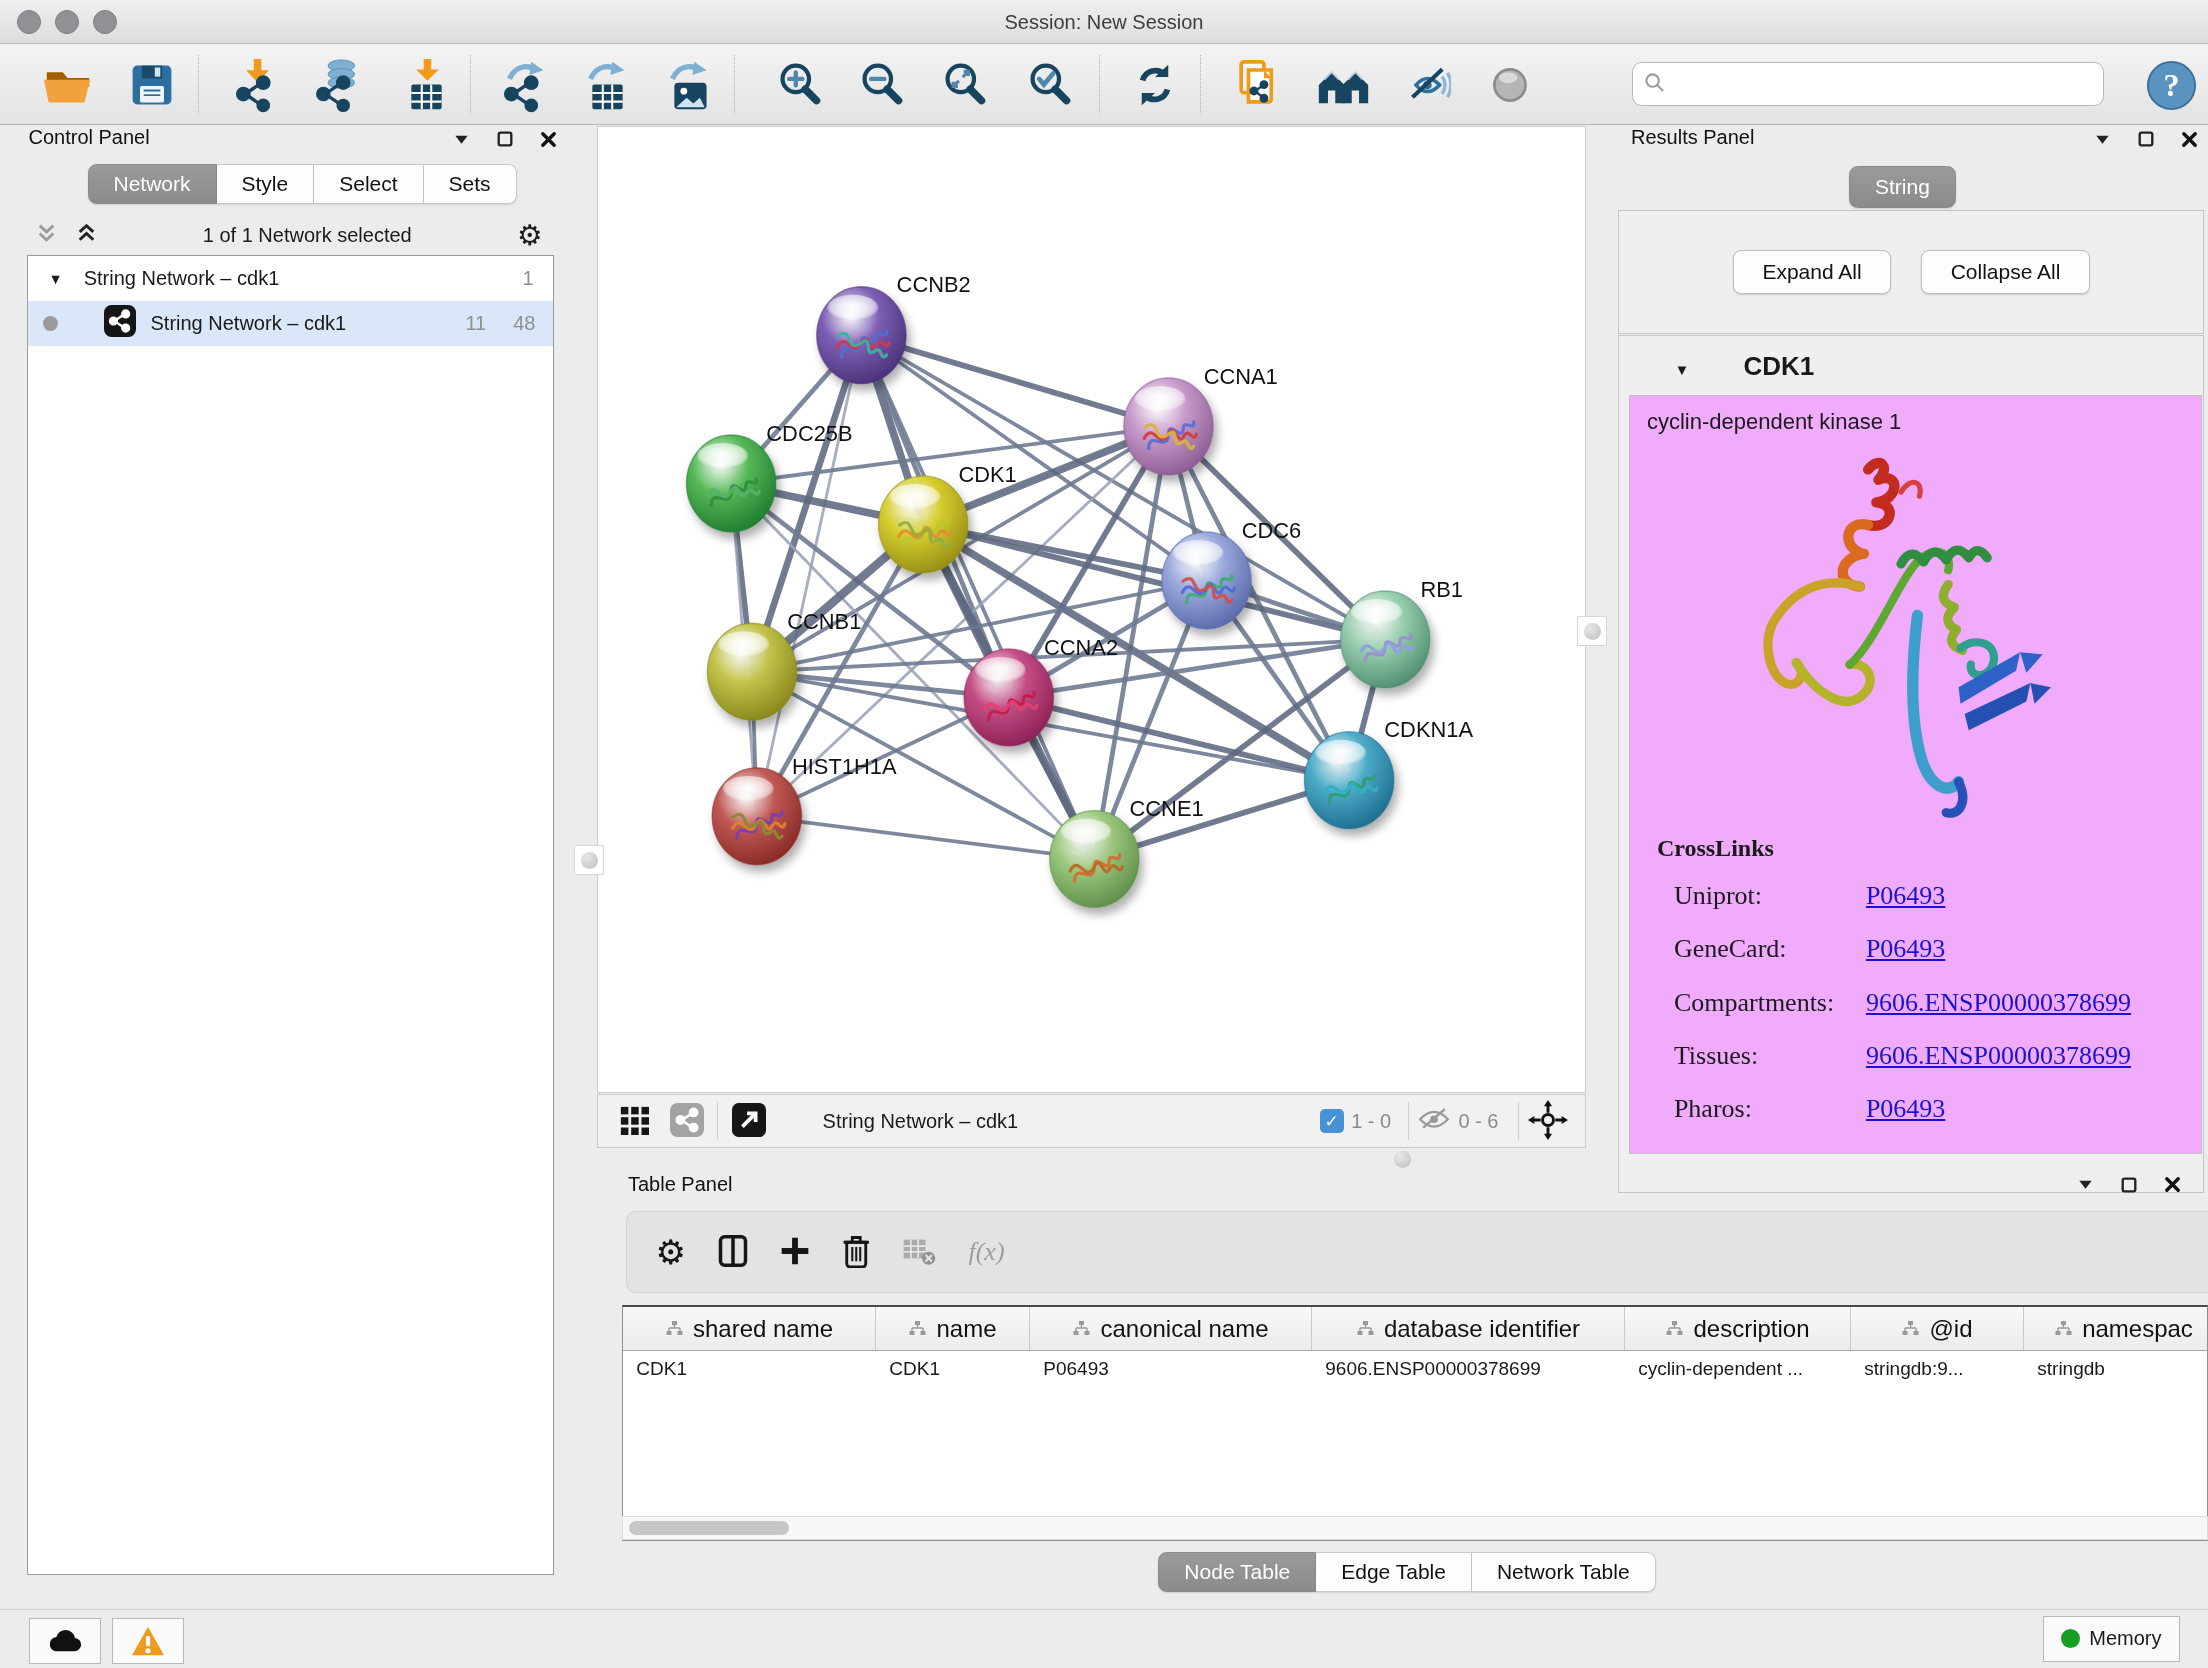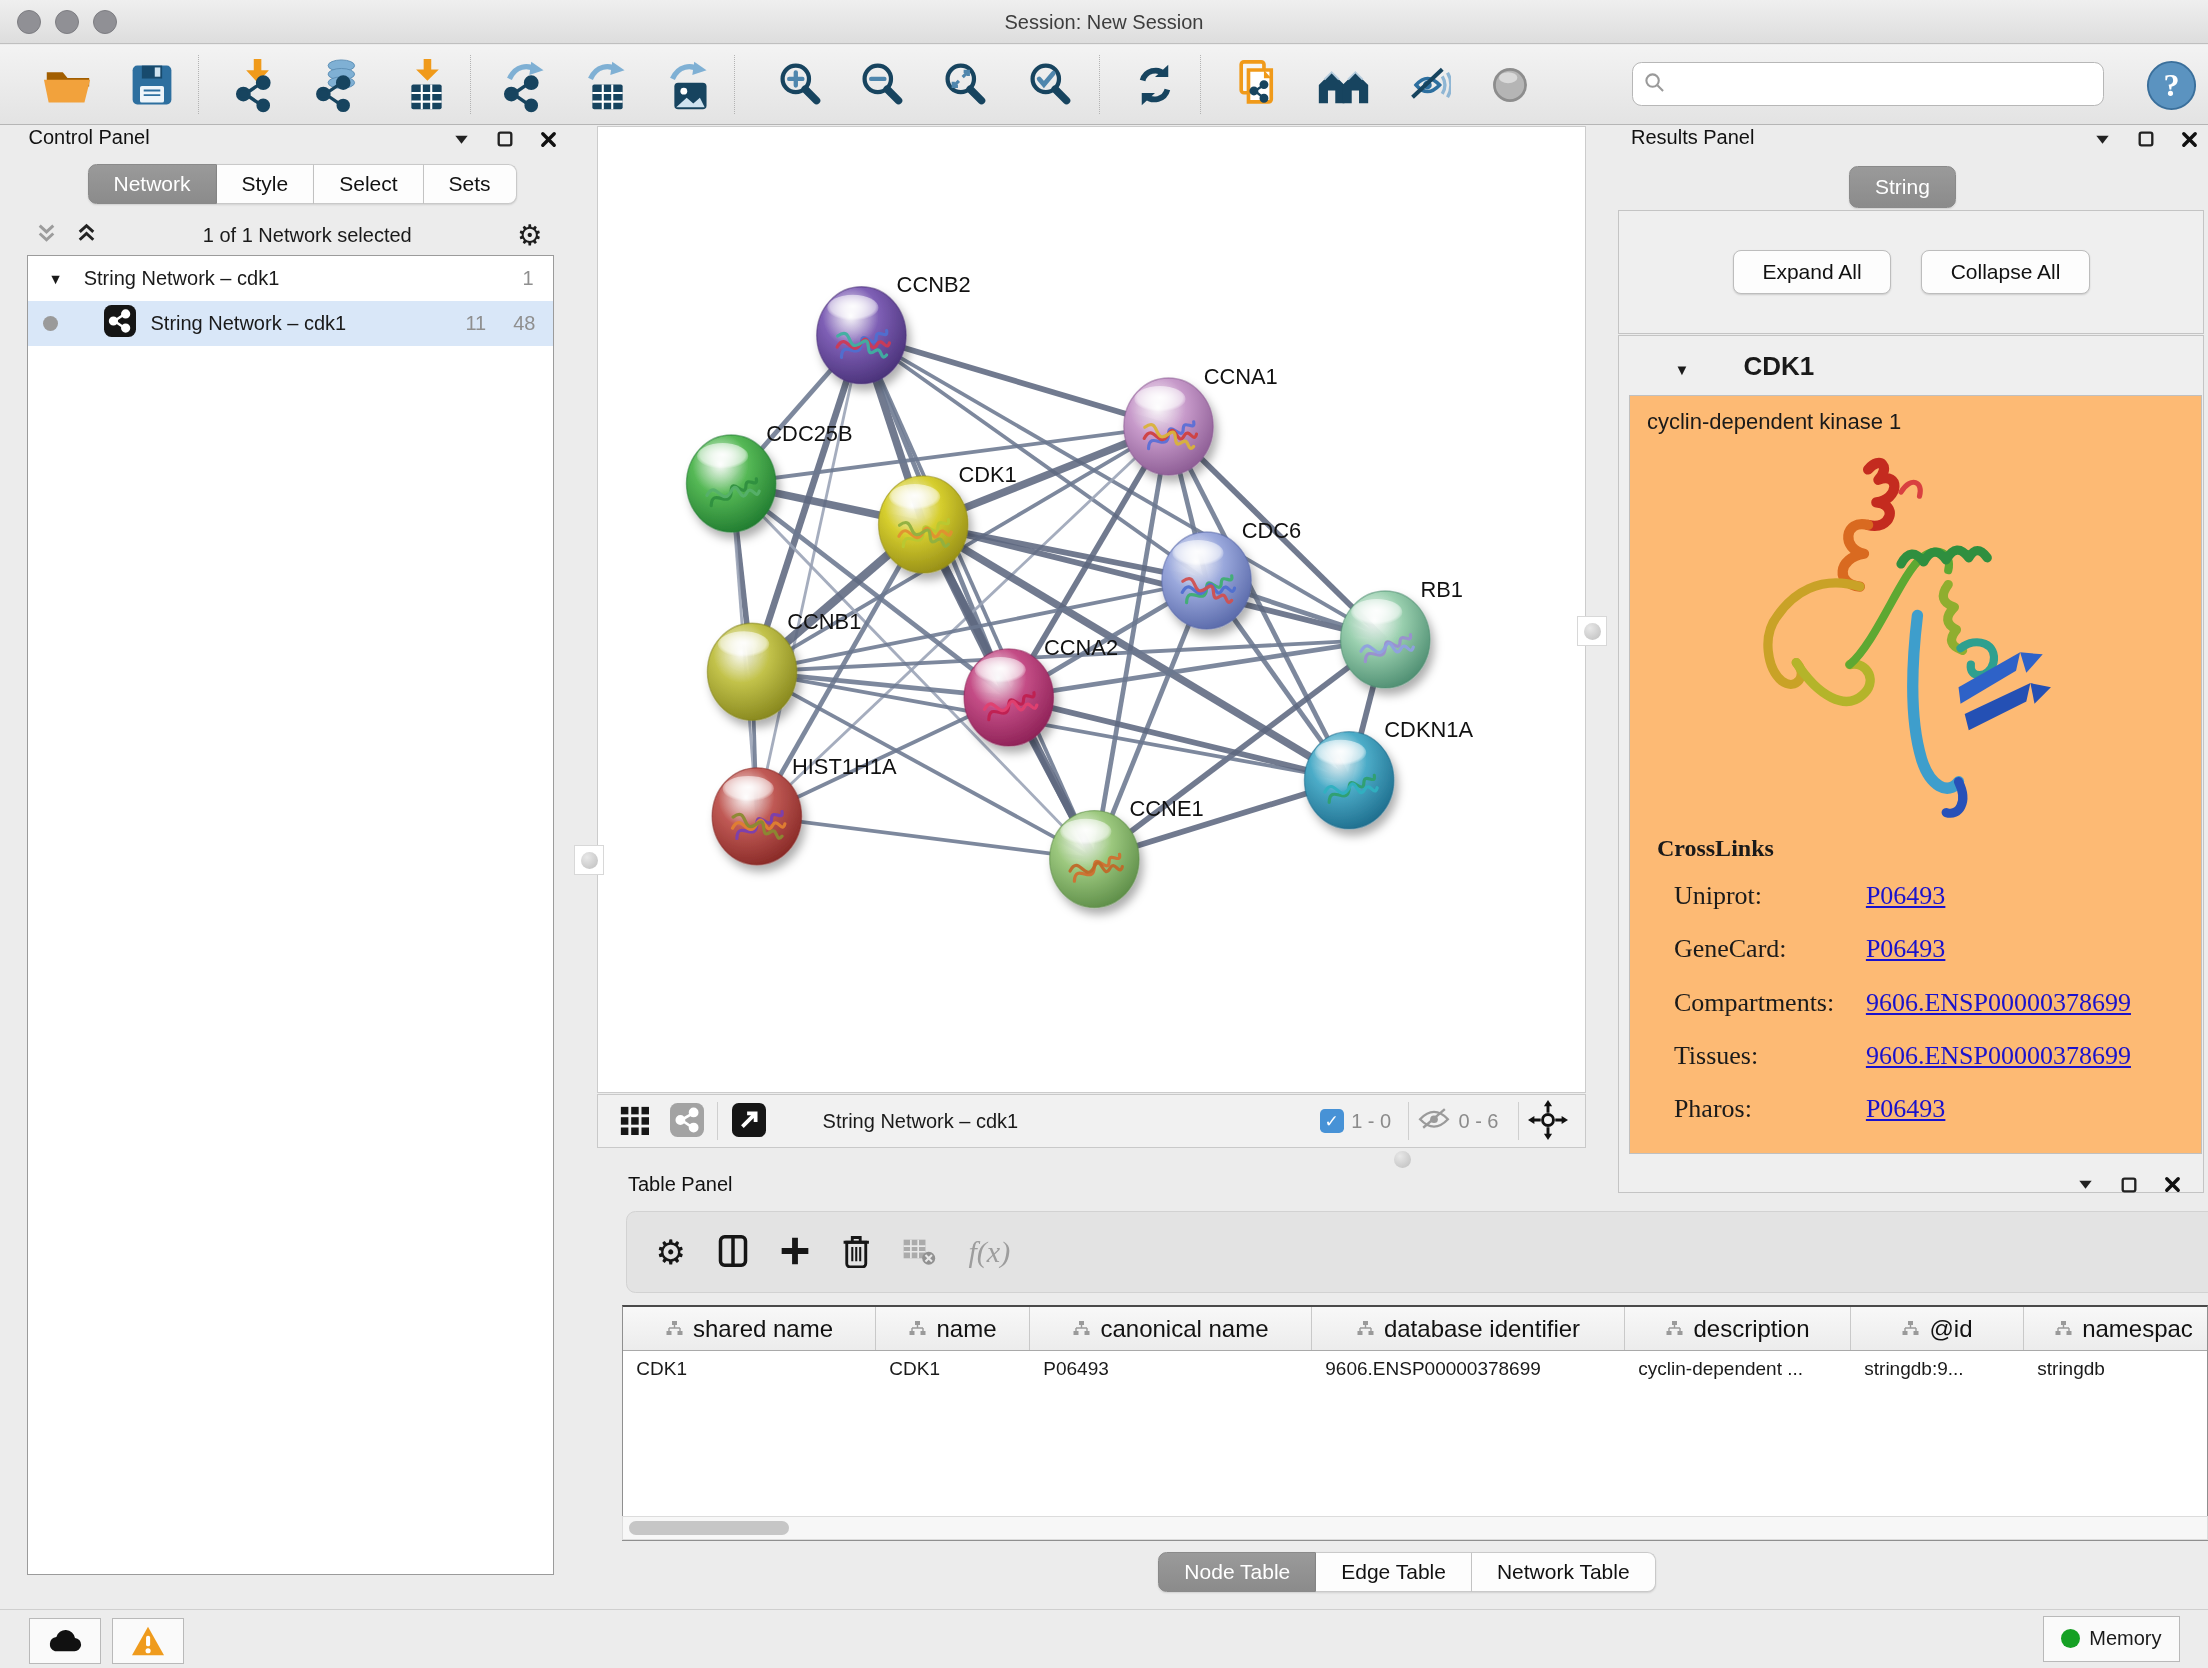--- a/index.html
+++ b/index.html
@@ -627,21 +627,21 @@
     </div>
     <div class="rbox" style="left:11.4px;top:86px;width:586px;height:124px">
       <div style="display:flex;justify-content:center;align-items:center;height:100%;gap:30px">
         <button class="btn">Expand All</button>
         <button class="btn">Collapse All</button>
       </div>
     </div>
     <div class="rbox" style="left:11.4px;top:211px;width:586px;height:858px">
       <span style="position:absolute;left:55px;top:25px;font-size:15px">▼</span>
       <div style="position:absolute;left:124px;top:15px;font-size:26px;font-weight:bold">CDK1</div>
-      <div style="position:absolute;left:9.5px;top:59px;width:573px;height:759px;background:#fdba74;border:1.9px solid #c0c0c0">
+      <div style="position:absolute;left:9.5px;top:59px;width:573px;height:759px;background:#f0abfc;border:1.9px solid #c0c0c0">
         <div style="position:absolute;left:17px;top:13.3px;font-size:22px">cyclin-dependent kinase 1</div>
 
         <svg width="314" height="380" viewBox="0 0 300 370" style="position:absolute;left:114px;top:55px">
           <g fill="none" stroke-linecap="round" stroke-linejoin="round">
             <path d="M118 18 C130 4 140 16 128 28 C150 20 148 48 126 50 C148 52 140 78 118 72" stroke="#c42b1f" stroke-width="10"></path>
             <path d="M118 72 C94 66 92 96 114 100 C88 104 86 130 110 132" stroke="#d96a20" stroke-width="10"></path>
             <path d="M110 132 C70 120 44 140 30 160 C14 180 20 212 34 224 C48 234 60 218 48 206" stroke="#c9a227" stroke-width="9"></path>
             <path d="M48 206 C70 240 96 252 112 238 C128 226 118 204 100 208" stroke="#b4b42a" stroke-width="9"></path>
             <path d="M100 208 C126 186 150 120 170 104 C186 92 200 100 196 116" stroke="#5ea832" stroke-width="8"></path>
             <path d="M150 110 q10 -18 22 -2 q10 -18 22 -2 q10 -18 22 -2 q8 -14 18 0" stroke="#2f8f3f" stroke-width="9"></path>
@@ -715,21 +715,21 @@
             <path d="M6 10h24v27a4 4 0 0 1-4 4H10a4 4 0 0 1-4-4z" fill="none" stroke="#161616" stroke-width="3.6"></path>
             <path d="M2 10h32M13 10V4h10v6" stroke="#161616" stroke-width="3.6" fill="none"></path>
             <path d="M13 16v18M18 16v18M23 16v18" stroke="#161616" stroke-width="2.6"></path>
           </svg></span>
       <span><svg width="34" height="30" viewBox="0 0 42 36">
             <rect x="2" y="4" width="27" height="23" fill="#ababab"></rect>
             <path d="M2 12h27M2 19h27M11 4v23M20 4v23" stroke="#e8e8e8" stroke-width="2"></path>
             <circle cx="33" cy="27" r="8" fill="#919191"></circle>
             <path d="M29 23l8 8M37 23l-8 8" stroke="#e8e8e8" stroke-width="2.6"></path>
           </svg></span>
-      <span class="serif" style="font-size:30px;font-style:italic;color:#9d9d9d">f(x)</span>
+      <span class="serif" style="font-size:26px;font-style:italic;color:#9d9d9d">f(x)</span>
     </div>
     <div id="the-table">
       <div class="thead" id="table-head">
           <div class="th" style="width: 253px;">
             <svg width="18" height="18" viewBox="0 0 18 18">
               <g fill="#9a9a9a">
                 <rect x="7" y="1" width="5" height="4"></rect>
                 <rect x="1.5" y="11" width="5" height="4"></rect>
                 <rect x="12.5" y="11" width="5" height="4"></rect>
               </g>

